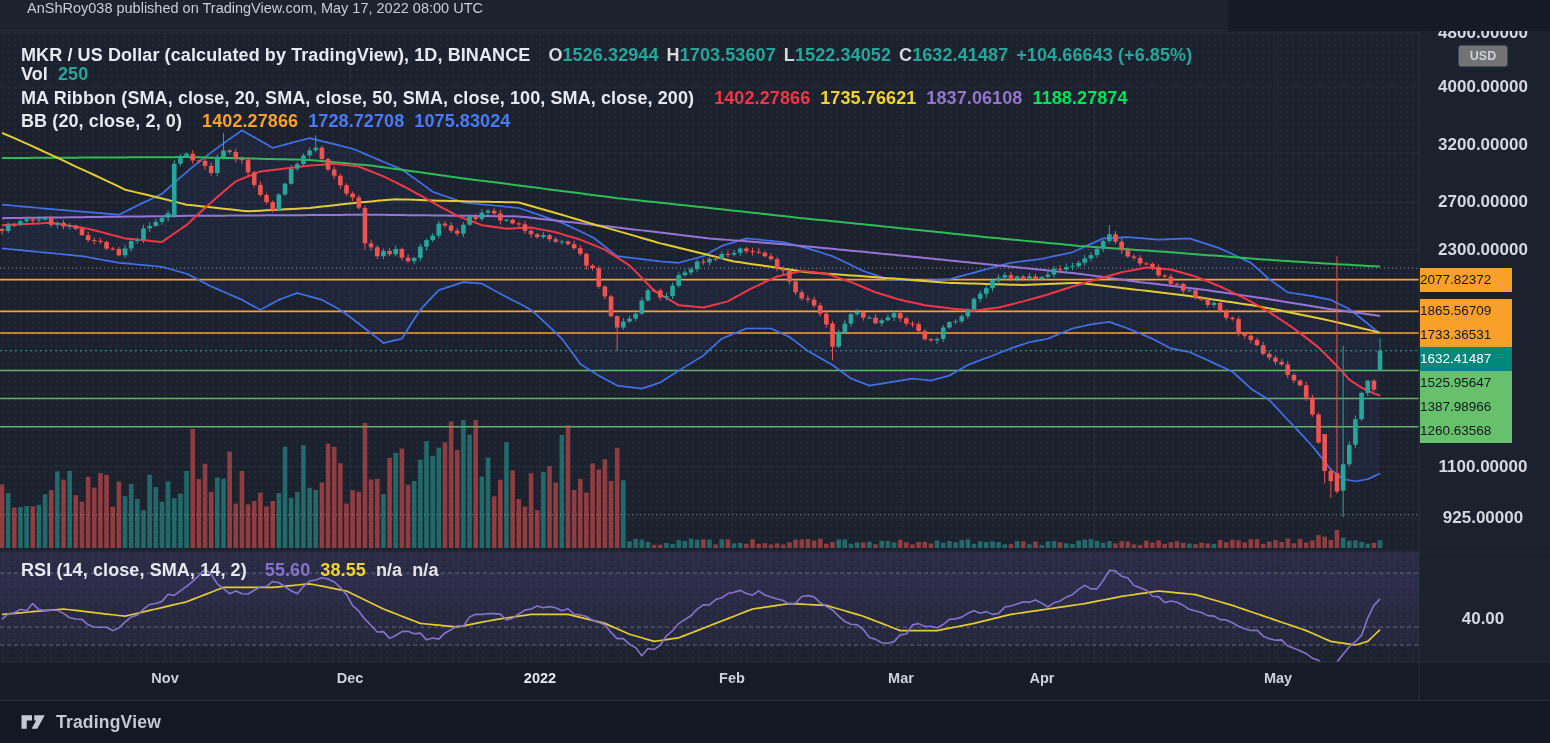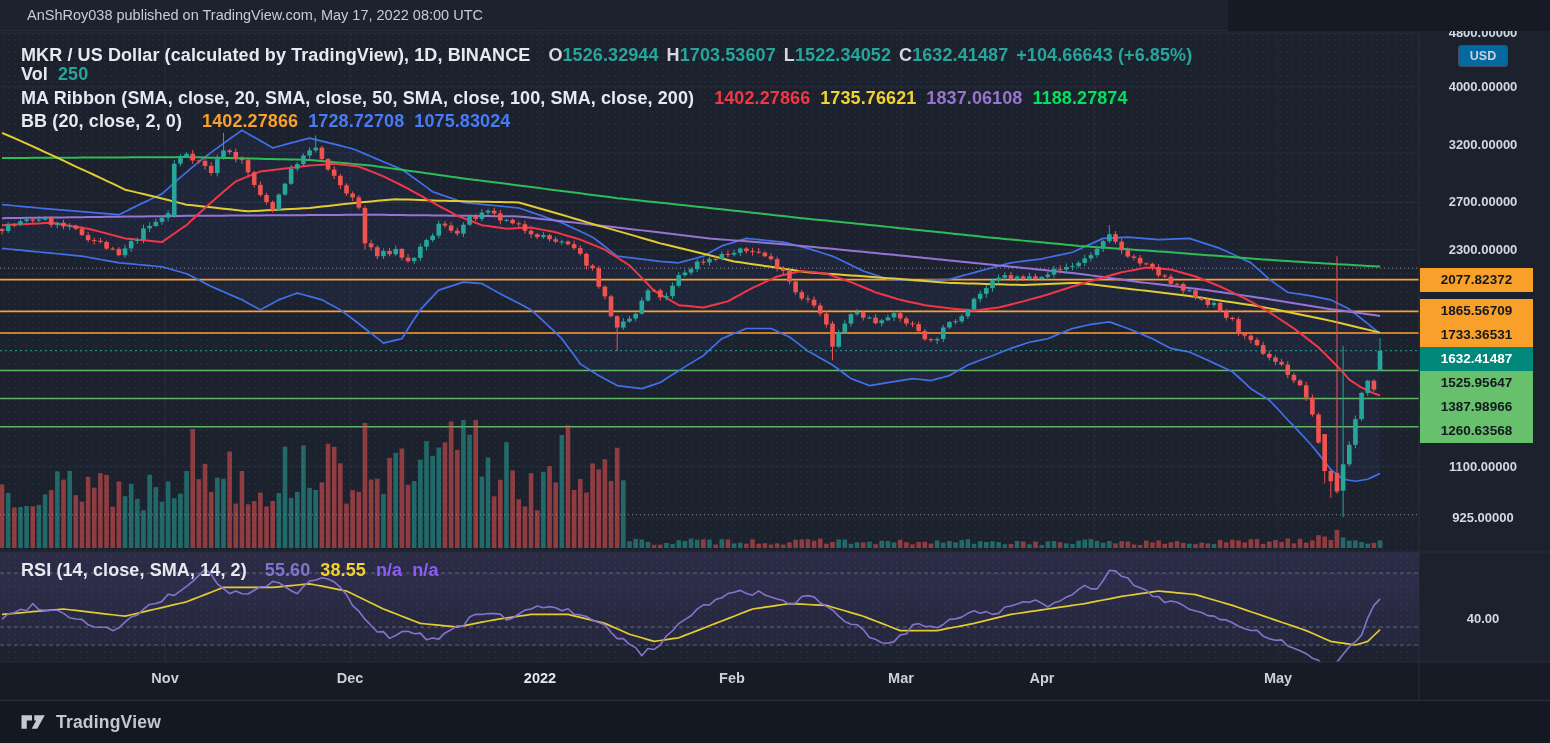--- a/index.html
+++ b/index.html
@@ -1,48 +1,48 @@
 <!DOCTYPE html>
 <html><head>
 <meta charset="utf-8">
 <style>
   html,body{margin:0;padding:0;background:#0d1018;}
   .app{position:relative;width:1550px;height:743px;background:#161a25;overflow:hidden;
        font-family:"Liberation Sans",sans-serif;-webkit-font-smoothing:antialiased;}
   .top-bar{position:absolute;left:0;top:0;width:1228px;height:31px;background:#1d222e;
-       border-bottom:1px solid #2a2e39;box-sizing:border-box;display:flex;align-items:center;
+       border-bottom:1px solid #2a2e39;box-sizing:border-box;display:flex;align-items:flex-start;
        padding-left:27px;color:#c9ccd6;font-size:14.5px;z-index:6;}
   #cv{position:absolute;left:0;top:0;z-index:1;}
   .dots{position:absolute;left:0;top:31px;width:1419px;height:631px;z-index:2;pointer-events:none;
        background-image:radial-gradient(rgba(170,180,210,0.05) 0.8px, transparent 0.9px);
        background-size:6px 6px;}
   .legend{position:absolute;left:21px;z-index:5;white-space:nowrap;font-size:18px;font-weight:600;
        color:#dde1e8;letter-spacing:.1px;}
   .legend .lt{color:#e6e9ef;margin-right:10px;}
   .legend .ll{color:#d6d9e0;margin-left:8px;}
   .legend .lv{color:#26a69a;}
   .legend .chg{color:#26a69a;margin-left:8px;}
   .c-red{color:#f23645;margin-left:10px;}
   .c-yellow{color:#f0d32f;margin-left:10px;}
   .c-purple{color:#9575cd;margin-left:10px;}
   .c-green{color:#00e25e;margin-left:10px;}
   .c-orange{color:#f7a02b;margin-left:10px;}
   .c-blue{color:#4a7bf7;margin-left:10px;}
   .c-dimpurple{color:#8572cc;margin-left:8px;}
-  .c-na{color:#8b5cf6;margin-left:10px;}
+  .c-na{color:#e5e5e5;margin-left:10px;}
   .price-axis{position:absolute;left:1420px;top:31px;width:130px;height:521px;z-index:5;overflow:hidden;}
   .pa-plain{position:absolute;left:0;width:126px;height:18px;line-height:18px;text-align:center;
-       color:#d5d8e0;font-size:13px;font-weight:600;}
-  .pa-level{position:absolute;left:0;width:113px;height:24px;line-height:24px;text-align:center;
-       font-size:13.5px;font-weight:700;}
+       color:#d5d8e0;font-size:17px;font-weight:600;}
+  .pa-level{position:absolute;left:0;width:92px;height:24px;line-height:24px;text-align:left;
+       font-size:13.5px;font-weight:400;}
   .pa-res{background:#f8a029;color:#14181f;}
   .pa-cur{background:#00897b;color:#ffffff;}
   .pa-sup{background:#67c06b;color:#14181f;}
   .usd-badge{position:absolute;left:38px;top:14px;width:48px;height:20px;line-height:20px;
-       text-align:center;border:1px solid #464b57;border-radius:3px;background:#0369a1;
+       text-align:center;border:1px solid #464b57;border-radius:3px;background:#737373;
        color:#cdd0d9;font-size:12.5px;font-weight:600;}
   .rsi-axis{position:absolute;left:1420px;top:552px;width:130px;height:110px;z-index:5;}
   .rsi-axis .pa-plain{top:58px;}
   .time-axis{position:absolute;left:0;top:662px;width:1419px;height:38px;z-index:5;}
   .ta-label{position:absolute;top:8px;width:56px;margin-left:-28px;text-align:center;
        color:#ccd0da;font-size:14.5px;font-weight:600;}
   .ta-year{color:#e4e7ee;font-weight:700;}
   .footer{position:absolute;left:0;top:700px;width:1550px;height:43px;background:#141823;
        border-top:1px solid #2a2e39;box-sizing:border-box;display:flex;align-items:center;
        padding-left:20px;z-index:6;}

